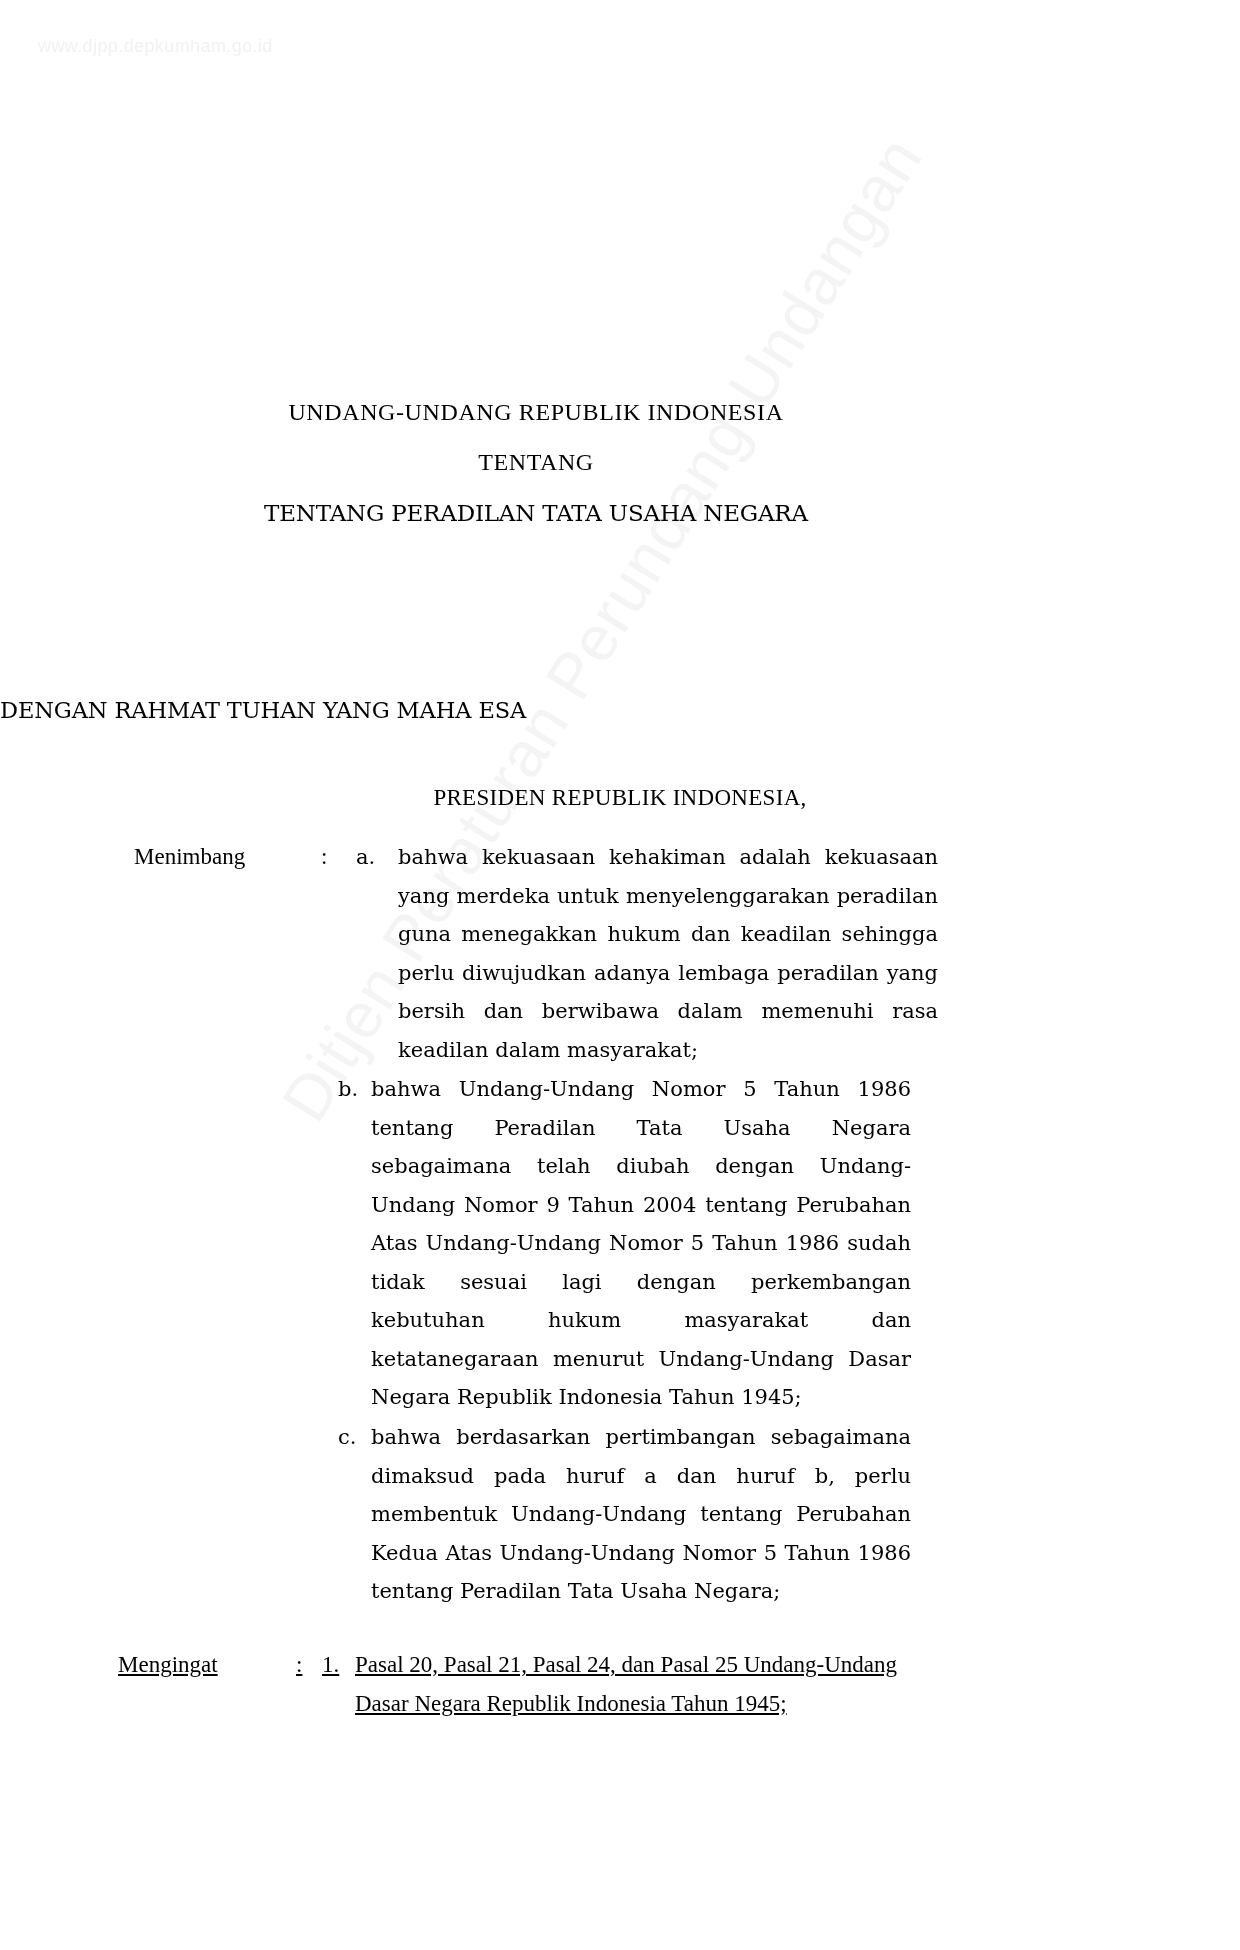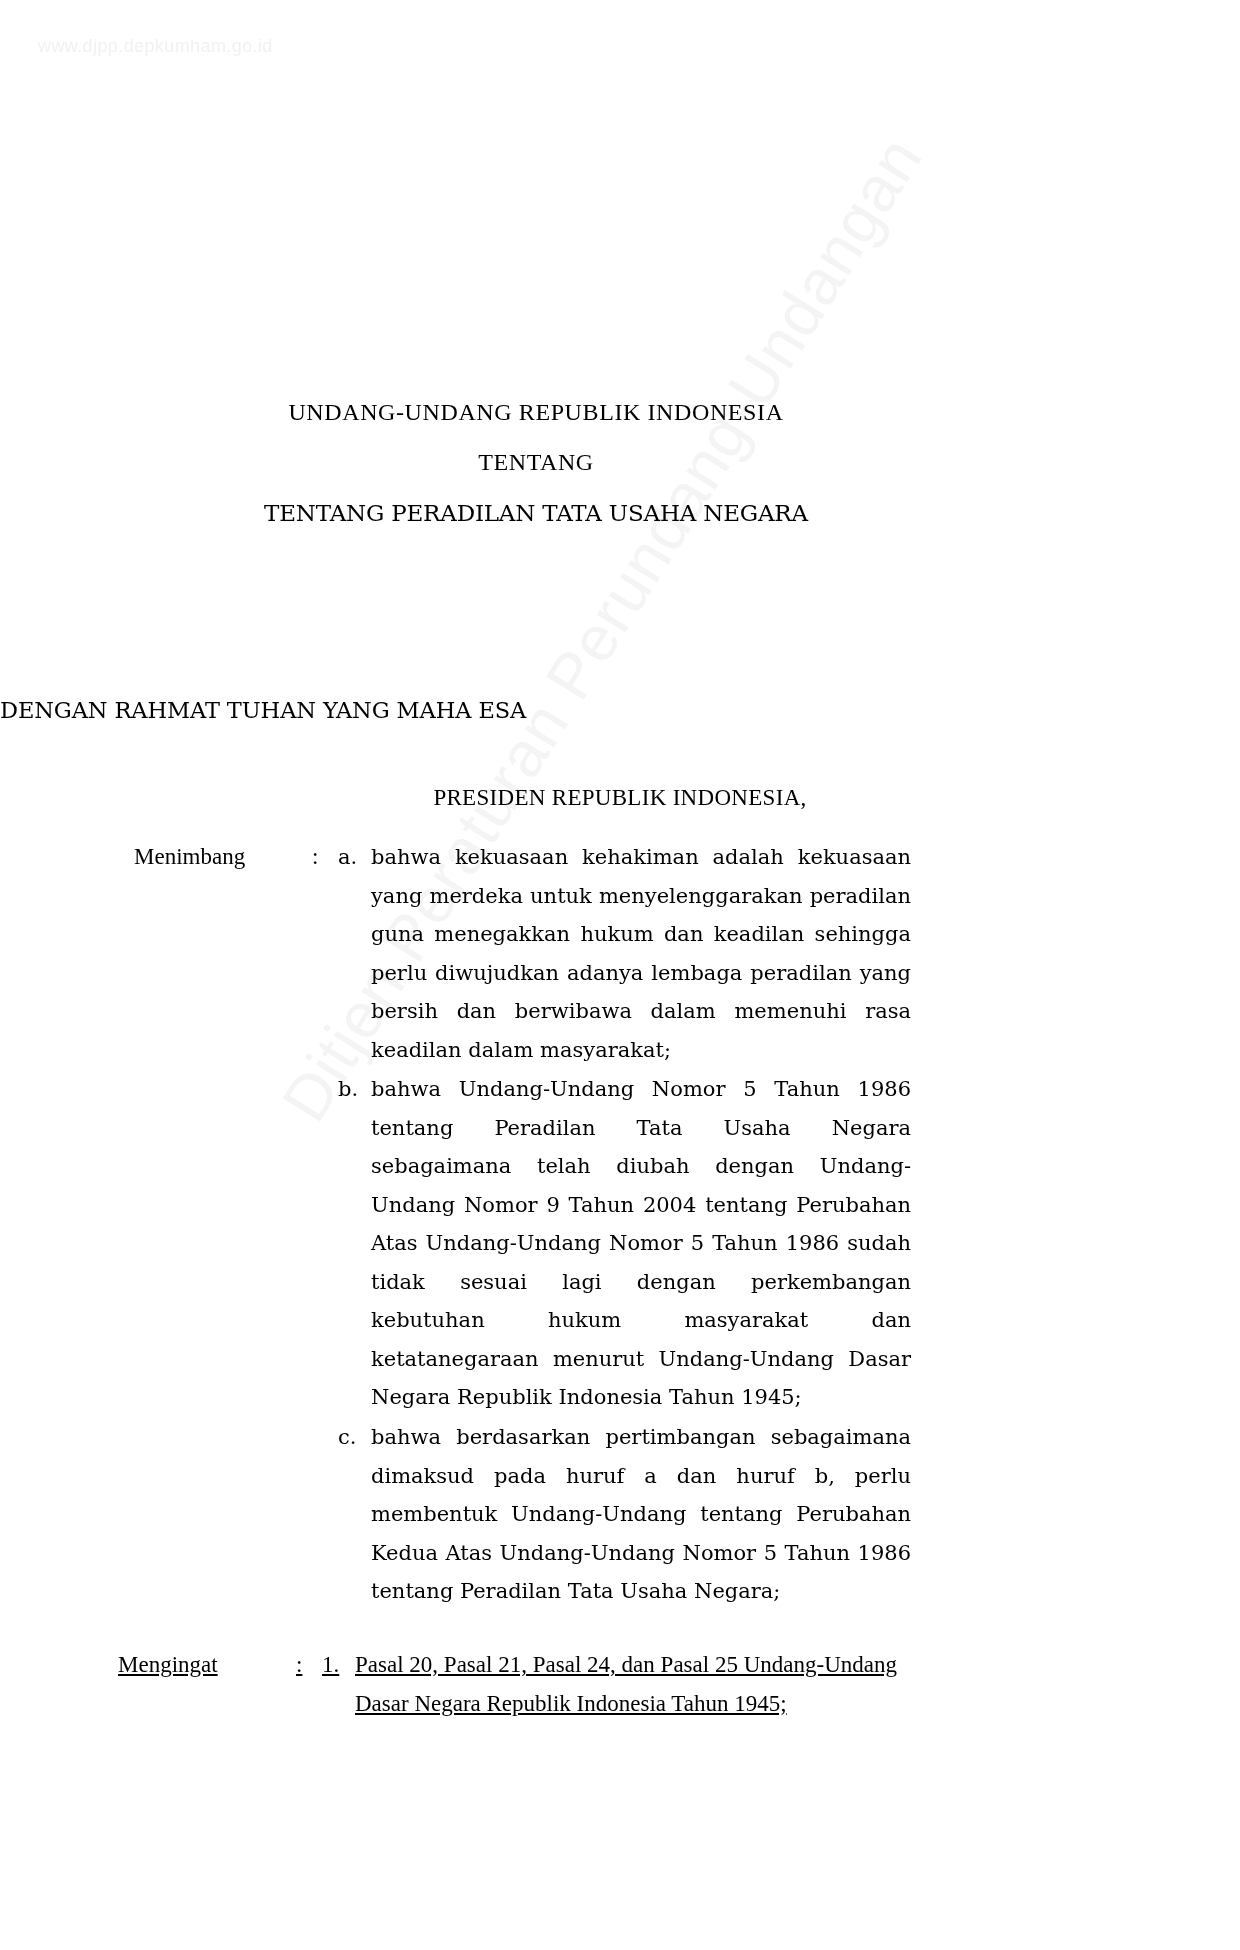--- a/index.html
+++ b/index.html
@@ -139,21 +139,21 @@
     font-family: "DejaVu Serif", "Liberation Serif", serif;
     font-size: 21px;
     line-height: 38.5px;
   }
   #menimbang-block .clause-label,
   #menimbang-block .clause-colon {
     font-family: "Liberation Serif", "DejaVu Serif", serif;
     font-size: 23px;
   }
 
-  #clause-a { left: 134px; top: 838px; }
+  #clause-a { left: 134px; top: 838px; gap: 9px; }
   #clause-b { left: 134px; top: 1070px; }
   #clause-c { left: 134px; top: 1418px; }
 
   #clause-b .clause-label,
   #clause-b .clause-colon,
   #clause-c .clause-label,
   #clause-c .clause-colon { visibility: hidden; }
 
   
   #mengingat-block { left: 118px; top: 1645px; text-decoration: underline; }

